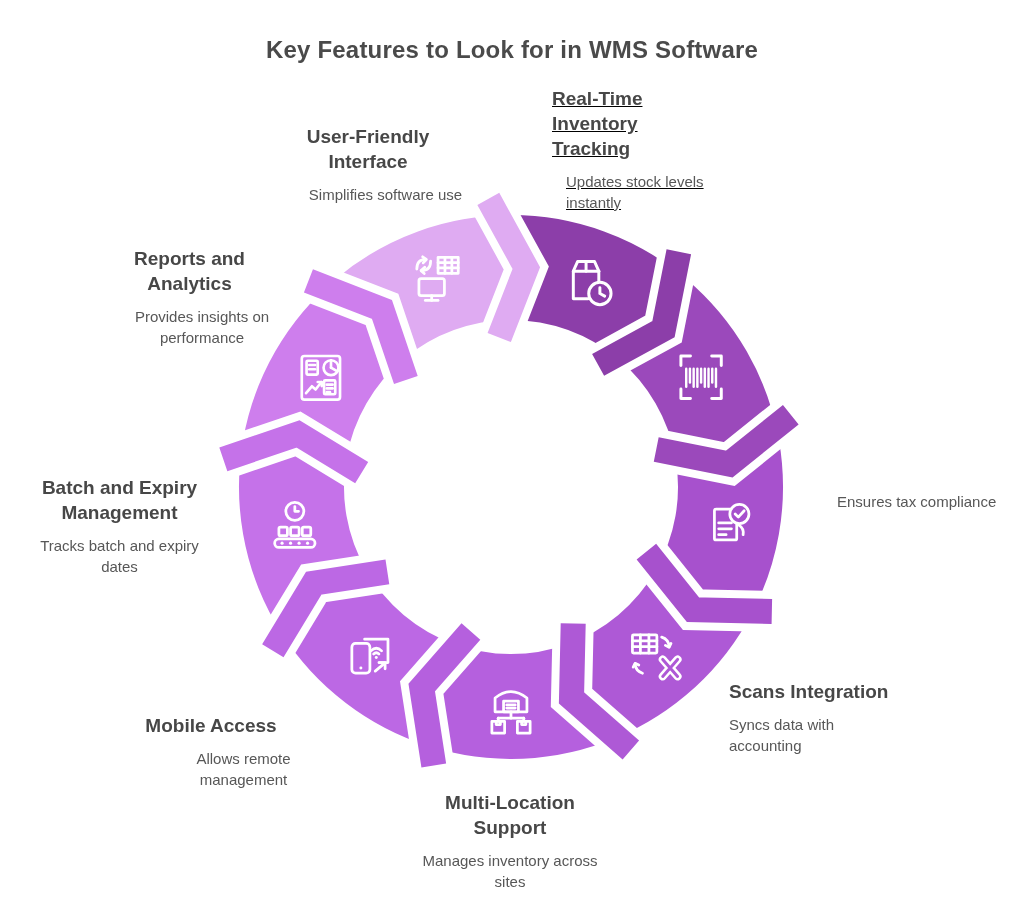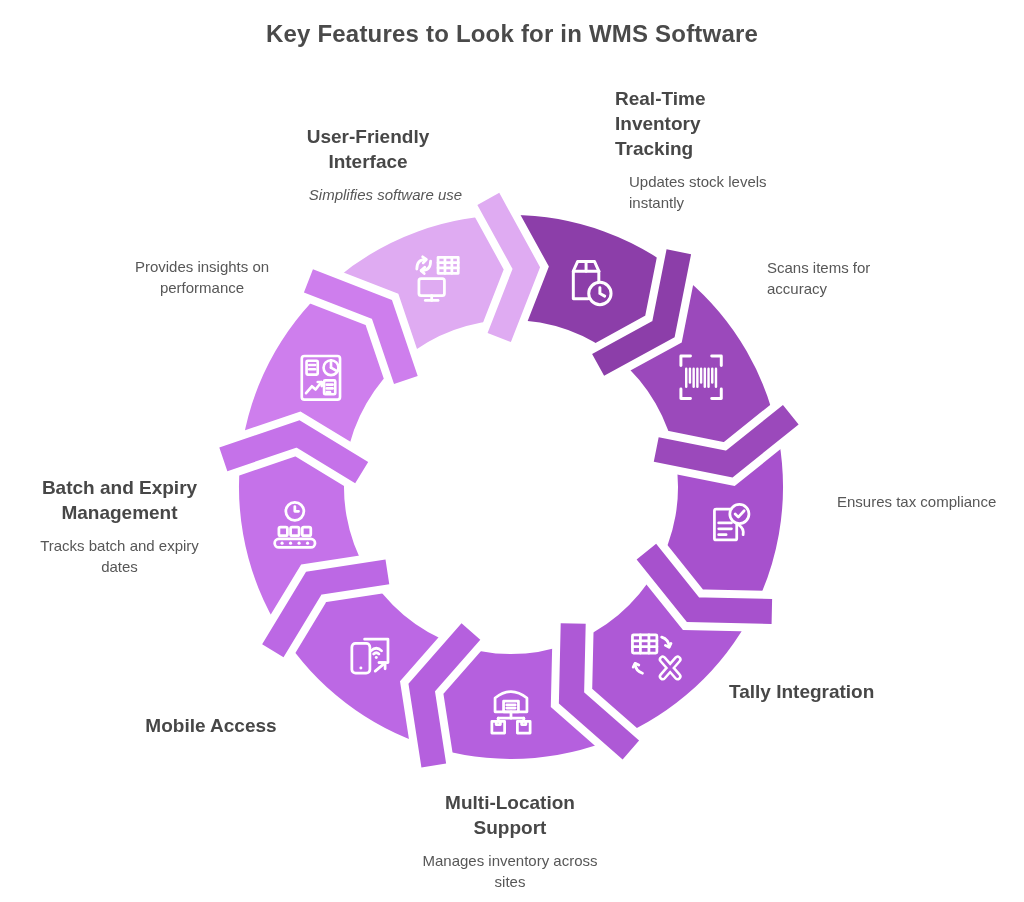--- a/index.html
+++ b/index.html
@@ -2,56 +2,56 @@
 <html><head>
 <meta charset="utf-8">
 <style>
   html,body{margin:0;padding:0;}
   body{
     width:1024px;height:902px;position:relative;overflow:hidden;
     background:#ffffff;
     font-family:"Liberation Sans", sans-serif;
   }
   .page-title{
-    position:absolute;left:0;top:20px;width:1024px;
+    position:absolute;left:0;top:36px;width:1024px;
     text-align:center;font-size:24px;font-weight:700;color:#4a4a4a;
     letter-spacing:.2px;
   }
   #ring-svg{position:absolute;left:0;top:0;}
   .label{position:absolute;}
   .label h3{
     margin:0;font-size:19px;font-weight:700;color:#474747;line-height:1.32;
   }
   .label p{
     margin:11px 0 0 0;font-size:15px;color:#575757;line-height:1.38;
   }
   .align-right{text-align:center;}
   .align-right p{margin-left:auto;}
   .align-center{text-align:center;}
   .align-center h3,.align-center p{margin-left:auto;margin-right:auto;}
 
-  #lbl-real-time{left:615px;top:86px;width:130px;}
+  #lbl-real-time{left:552px;top:86px;width:130px;text-decoration:underline;}
   #lbl-real-time p{width:160px;margin-left:14px;}
   #lbl-barcode{left:767px;top:247px;width:180px;}
   #lbl-barcode p{width:125px;}
   #lbl-gst{left:817px;top:481px;width:170px;}
   #lbl-gst p{width:205px;margin-left:20px;}
   #lbl-tally{left:729px;top:679px;width:175px;}
   #lbl-tally p{width:135px;}
   #lbl-multi{left:380px;top:790px;width:260px;}
   #lbl-multi h3{width:170px;}
   #lbl-multi p{width:180px;}
   #lbl-mobile{right:718px;top:679px;width:190px;margin-top:34px;}
   #lbl-mobile p{width:125px;}
   #lbl-batch{right:817px;top:475px;width:175px;}
   #lbl-batch p{width:175px;}
   #lbl-reports{right:767px;top:246px;width:135px;}
   #lbl-reports p{width:160px;}
   #lbl-user-friendly{right:581px;top:124px;width:150px;}
-  #lbl-user-friendly p{width:185px;font-style:italic;}
+  #lbl-user-friendly p{width:185px;}
 </style>
 </head>
 <body>
 
 <div class="page-title">Key Features to Look for in WMS Software</div>
 
 <svg id="ring-svg" width="1024" height="902" xmlns="http://www.w3.org/2000/svg">
   <defs>
     <symbol id="box-clock-icon" viewBox="0 0 64 64">
       <g fill="none" stroke="#fff" stroke-width="2.8" stroke-linecap="round" stroke-linejoin="round">
@@ -232,38 +232,40 @@
       <use href="#dashboard-icon" x="286.9074238693157" y="343.25" width="68" height="68" style="color: rgb(206, 126, 237);"></use>
       <use href="#monitor-sync-icon" x="401.92657854001556" y="246.73746973749314" width="68" height="68" style="color: rgb(223, 171, 242);"></use>
     </g>
 </svg>
 
 <div class="label" id="lbl-real-time">
   <h3>Real-Time Inventory Tracking</h3>
   <p>Updates stock levels instantly</p>
 </div>
 <div class="label" id="lbl-barcode">
-  <p>Scans items for accuracy</p>
 </div>
 <div class="label" id="lbl-gst">
   <p>Ensures tax compliance</p>
 </div>
 <div class="label" id="lbl-tally">
-  <h3>Tally Integration</h3>
+  <h3>Scans Integration</h3>
+  <p>Syncs data with accounting</p>
 </div>
 <div class="label align-center" id="lbl-multi">
   <h3>Multi-Location Support</h3>
   <p>Manages inventory across sites</p>
 </div>
 <div class="label align-right" id="lbl-mobile">
   <h3>Mobile Access</h3>
+  <p>Allows remote management</p>
 </div>
 <div class="label align-right" id="lbl-batch">
   <h3>Batch and Expiry Management</h3>
   <p>Tracks batch and expiry dates</p>
 </div>
 <div class="label align-right" id="lbl-reports">
+  <h3>Reports and Analytics</h3>
   <p>Provides insights on performance</p>
 </div>
 <div class="label align-right" id="lbl-user-friendly">
   <h3>User-Friendly Interface</h3>
   <p>Simplifies software use</p>
 </div>
 
 </body></html>

